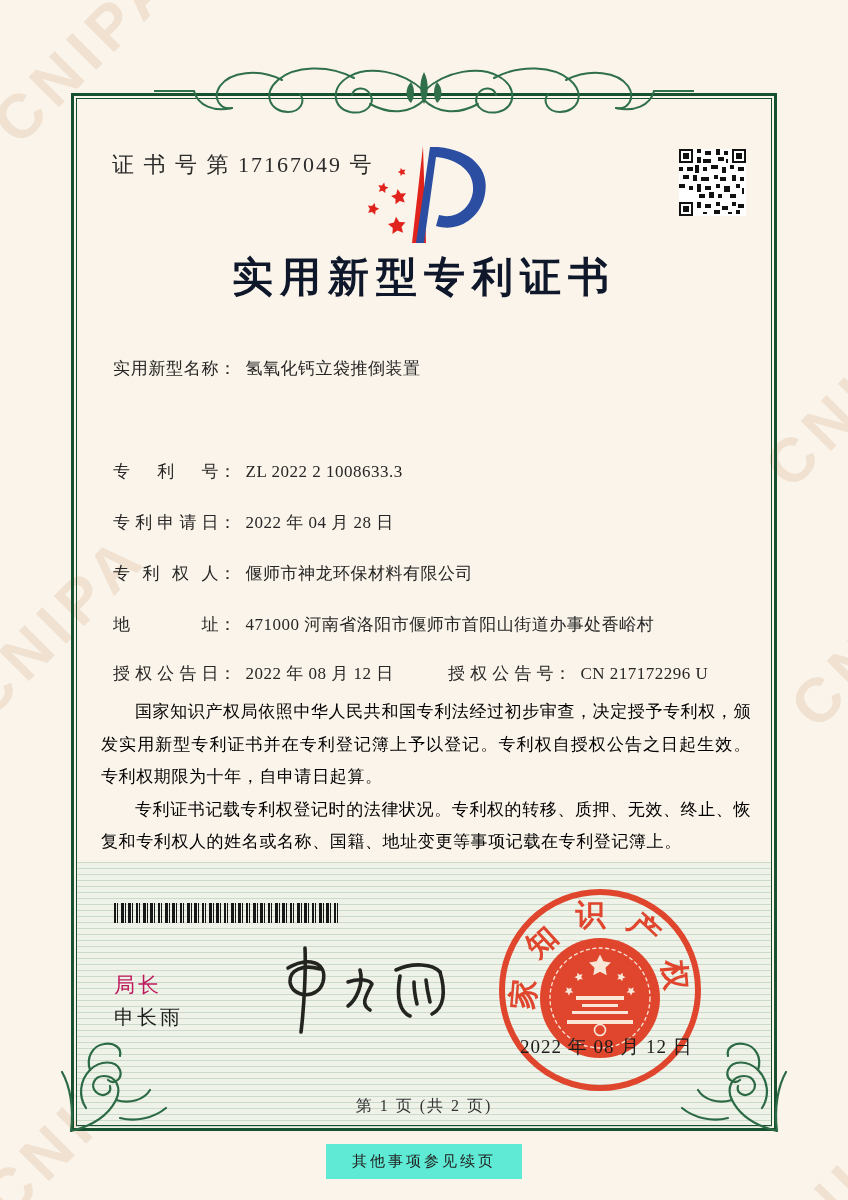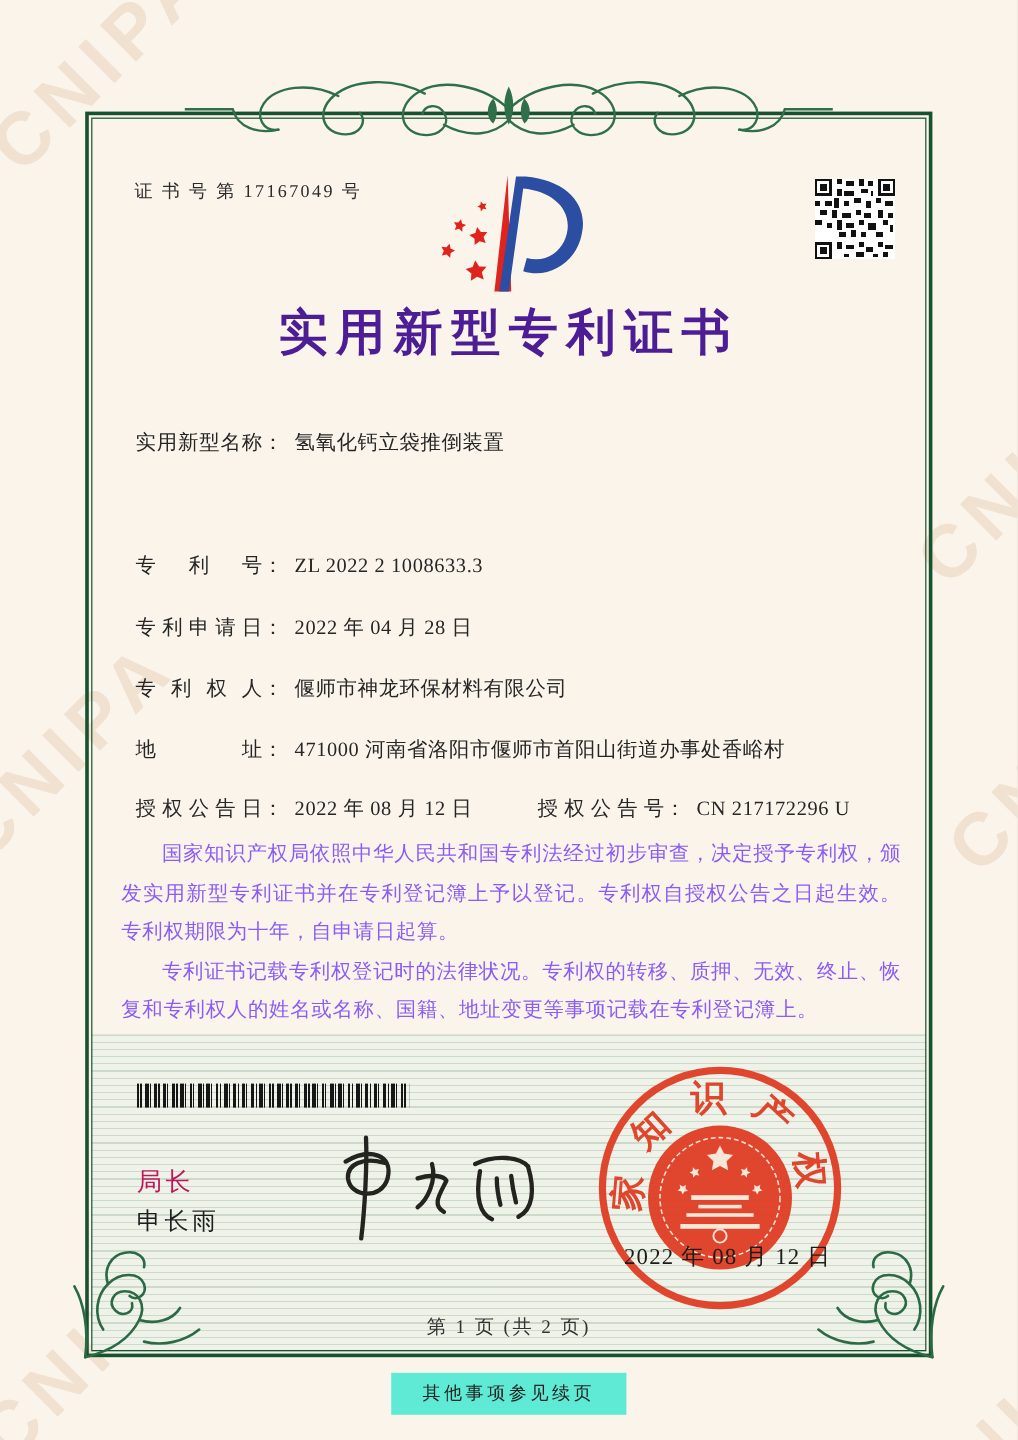--- a/index.html
+++ b/index.html
@@ -25,36 +25,36 @@
   
   .guilloche{
     position:absolute;left:76px;top:862px;width:696px;height:266px;z-index:1;
     background:
       repeating-linear-gradient(180deg,
         rgba(118,156,120,0.28) 0 1px, rgba(240,244,236,0) 1px 6px),
       #eef2e8;
   }
   .orn-svg{position:absolute;z-index:2;}
   .content{position:absolute;z-index:3;}
-  .cert-no{left:112px;top:150px;font-size:15px;letter-spacing:2px;color:#2b2b2b;}
+  .cert-no{left:112px;top:150px;font-size:22px;letter-spacing:2px;color:#2b2b2b;}
   .title{
     left:0;right:0;top:250px;text-align:center;
-    font-size:41px;font-weight:bold;letter-spacing:7px;color:#4c1d95;
+    font-size:41px;font-weight:bold;letter-spacing:7px;color:#0f172a;
   }
   .field{left:113px;font-size:17px;letter-spacing:0.5px;white-space:nowrap;}
   .flabel{
     display:inline-block;width:106px;vertical-align:bottom;
     text-align:justify;text-align-last:justify;
   }
   .fvalue{margin-left:9px;}
   .grant-pair2{position:absolute;left:335px;top:0;white-space:nowrap;}
   .body-text{left:101px;top:696px;width:650px;font-size:17px;}
   .body-text p{
     margin:0;text-indent:2em;line-height:32.5px;text-align:justify;
-    letter-spacing:0.6px;color:#8b5cf6;
+    letter-spacing:0.6px;color:#000000;
   }
   .barcode{
     left:114px;top:903px;width:227px;height:20px;
     background:repeating-linear-gradient(90deg,
       #161616 0 2px, rgba(0,0,0,0) 2px 3px,
       #161616 3px 4px, rgba(0,0,0,0) 4px 7px,
       #161616 7px 10px, rgba(0,0,0,0) 10px 11px,
       #161616 11px 12px, rgba(0,0,0,0) 12px 14px,
       #161616 14px 17px, rgba(0,0,0,0) 17px 18px,
       #161616 18px 19px, rgba(0,0,0,0) 19px 22px);

